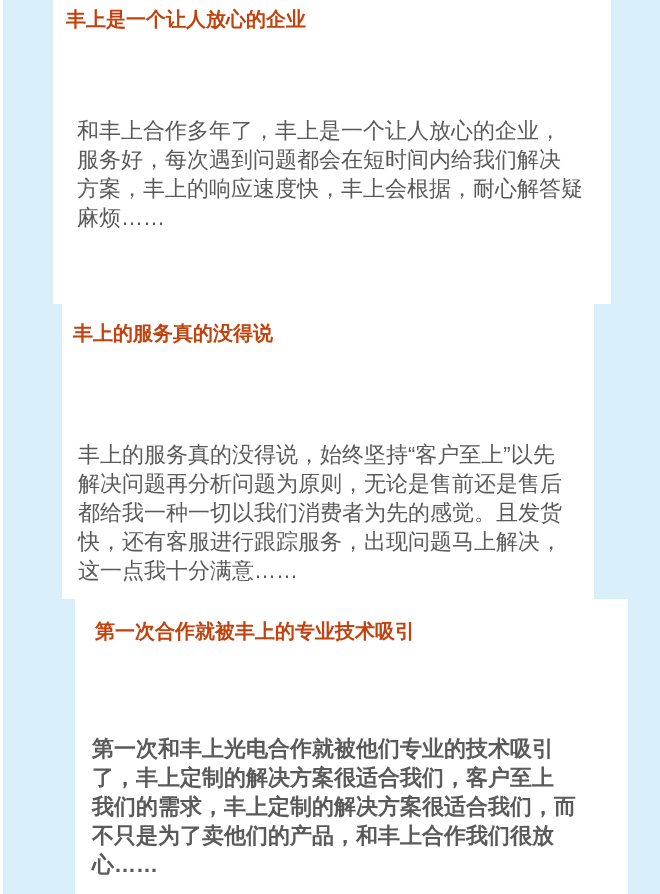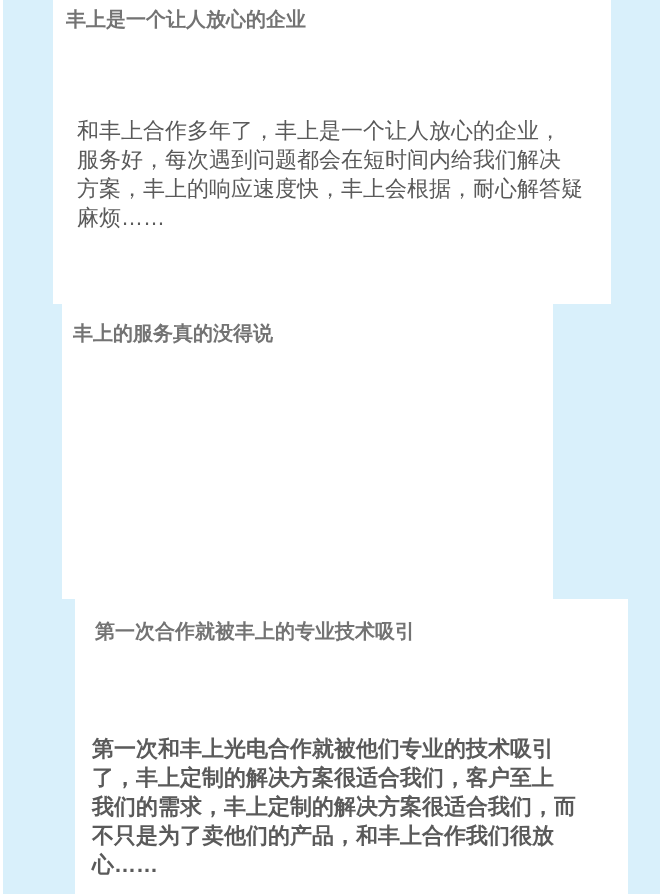--- a/index.html
+++ b/index.html
@@ -21,28 +21,28 @@
     top: 0;
     width: 657px;
     height: 894px;
     background: #d9f0fb;
   }
   .card {
     position: absolute;
     background: #ffffff;
   }
   .card-1 { left: 53px;  top: 0;     width: 558px; height: 304px; }
-  .card-2 { left: 62px;  top: 304px; width: 491px; height: 295px; }
+  .card-2 { left: 62px;  top: 304px; width: 532px; height: 295px; }
   .card-3 { left: 75px;  top: 599px; width: 553px; height: 295px; }
 
   .card-title {
     position: absolute;
     font-size: 20px;
     font-weight: bold;
-    color: #737373;
+    color: #c2410c;
     letter-spacing: 0;
     white-space: nowrap;
     line-height: 24px;
   }
   .card-1 .card-title { left: 13px; top: 7px;  }
   .card-2 .card-title { left: 11px; top: 17px; }
   .card-3 .card-title { left: 20px; top: 20px; }
 
   .card-body {
     position: absolute;
@@ -70,20 +70,27 @@
     <div class="card-body">
       <div class="body-line">和丰上合作多年了，丰上是一个让人放心的企业，</div>
       <div class="body-line">服务好，每次遇到问题都会在短时间内给我们解决</div>
       <div class="body-line">方案，丰上的响应速度快，丰上会根据，耐心解答疑</div>
       <div class="body-line">麻烦……</div>
     </div>
   </div>
 
   <div class="card card-2">
     <div class="card-title">丰上的服务真的没得说</div>
+    <div class="card-body">
+      <div class="body-line">丰上的服务真的没得说，始终坚持“客户至上”以先</div>
+      <div class="body-line">解决问题再分析问题为原则，无论是售前还是售后</div>
+      <div class="body-line">都给我一种一切以我们消费者为先的感觉。且发货</div>
+      <div class="body-line">快，还有客服进行跟踪服务，出现问题马上解决，</div>
+      <div class="body-line">这一点我十分满意……</div>
+    </div>
   </div>
 
   <div class="card card-3">
     <div class="card-title">第一次合作就被丰上的专业技术吸引</div>
     <div class="card-body">
       <div class="body-line">第一次和丰上光电合作就被他们专业的技术吸引</div>
       <div class="body-line">了，丰上定制的解决方案很适合我们，客户至上</div>
       <div class="body-line">我们的需求，丰上定制的解决方案很适合我们，而</div>
       <div class="body-line">不只是为了卖他们的产品，和丰上合作我们很放</div>
       <div class="body-line">心……</div>

